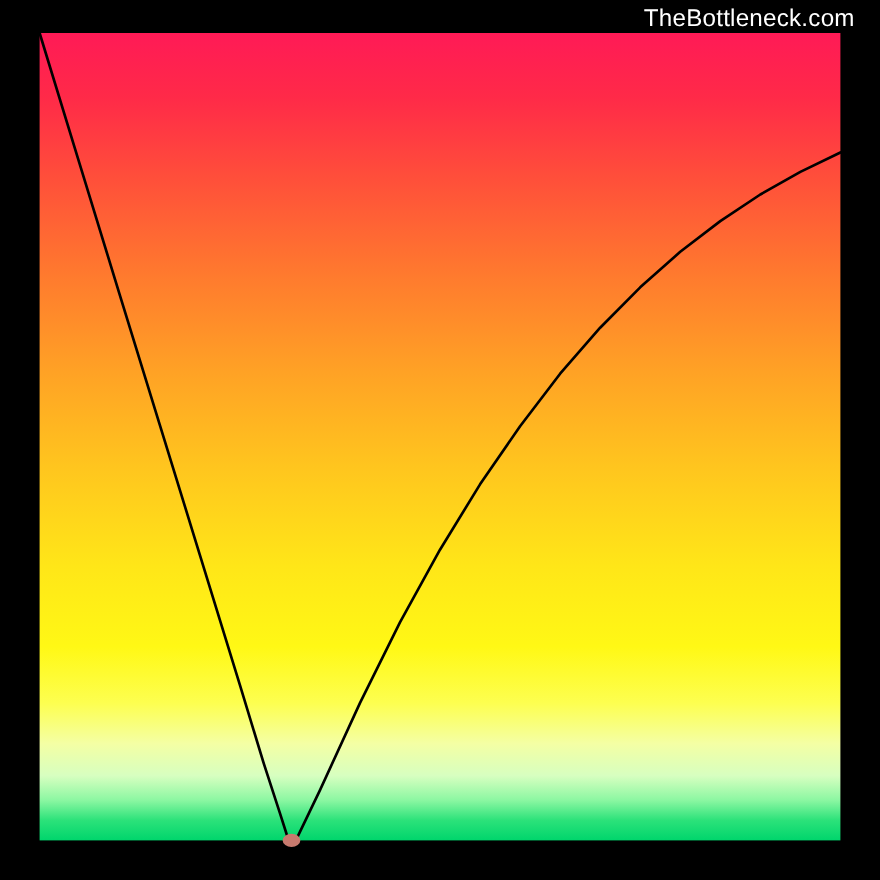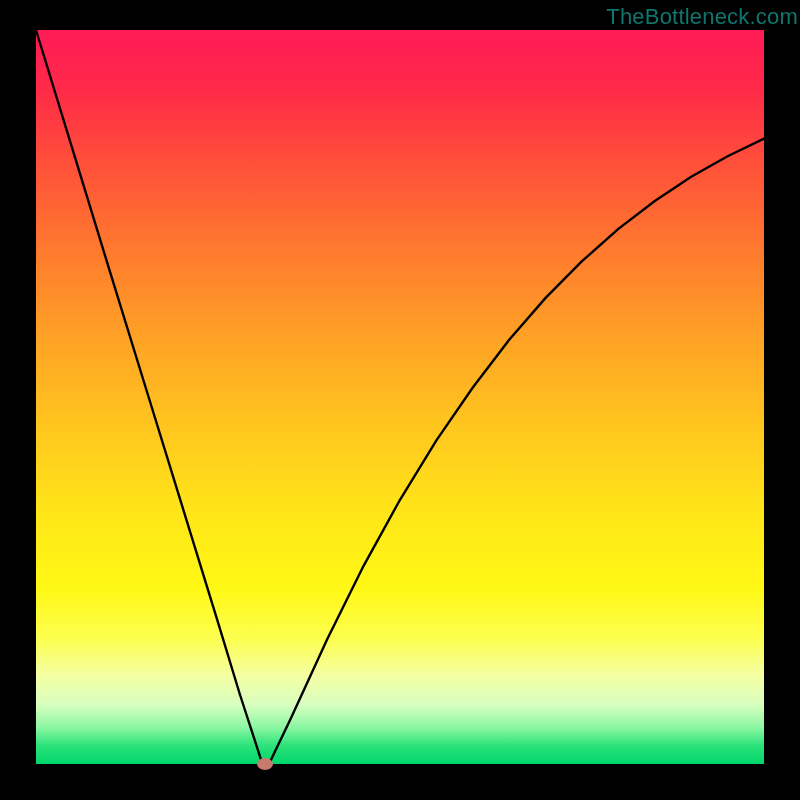--- a/index.html
+++ b/index.html
@@ -13,22 +13,22 @@
   }
   .frame {
     position: relative;
     width: 800px;
     height: 800px;
     background: #000;
   }
   .watermark {
     position: absolute;
     top: 4px;
-    right: 2px;
-    color: #0f766e;
+    right: 23px;
+    color: #ffffff;
     font-size: 22px;
     font-weight: 500;
     letter-spacing: 0.2px;
     z-index: 5;
   }
   .plot-area {
     position: absolute;
     left: 36px;
     top: 30px;
     width: 728px;

